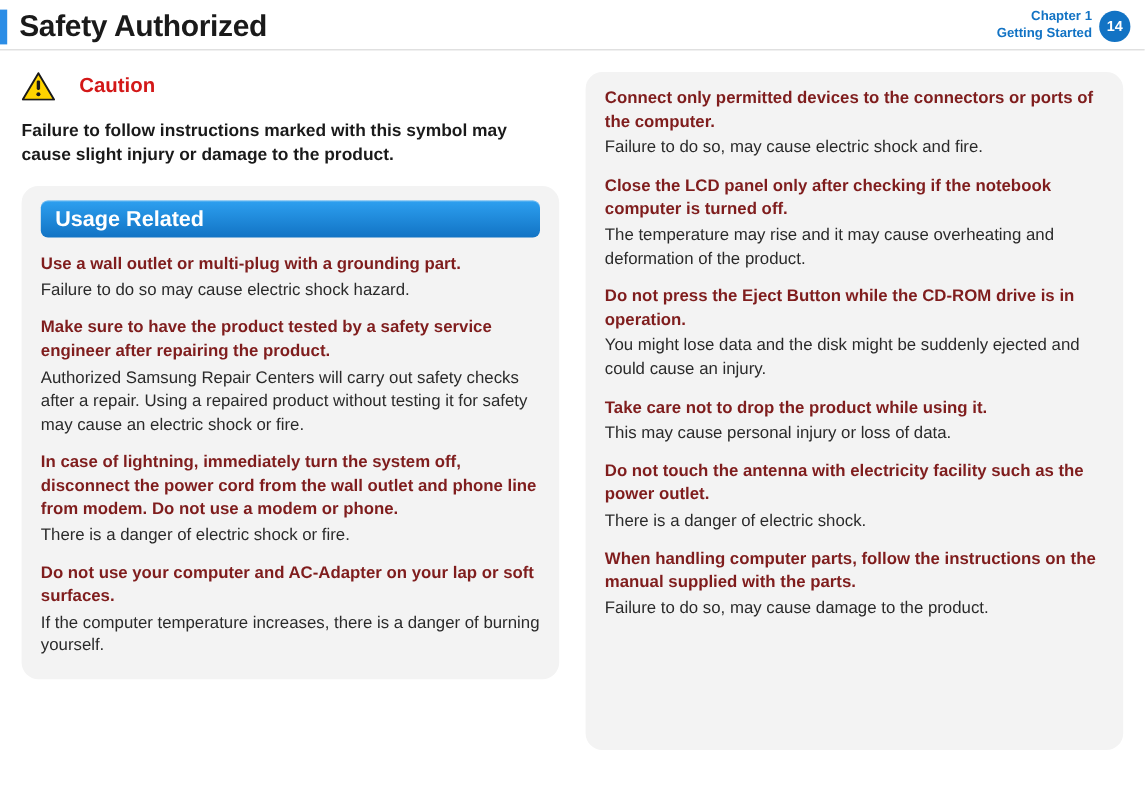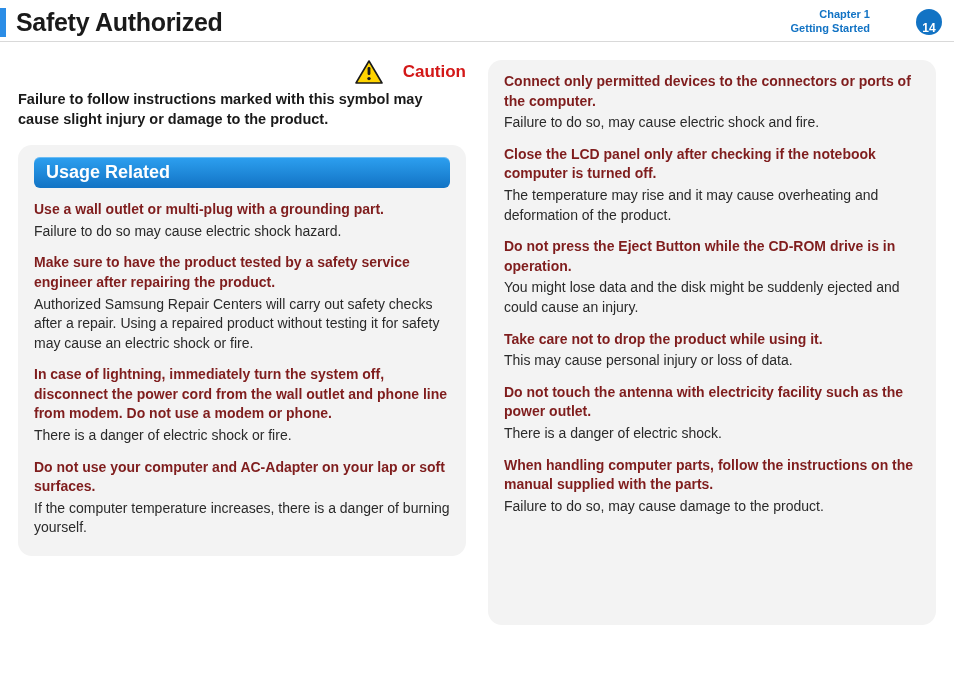--- a/index.html
+++ b/index.html
@@ -47,44 +47,42 @@
   }
   .page-badge {
     width: 26px;
     height: 26px;
     border-radius: 50%;
     background: #1273c4;
     color: #fff;
     font-weight: 700;
     font-size: 12px;
     display: flex;
-    align-items: flex-end;
+    align-items: center;
     justify-content: center;
-    margin-left: 40px;
   }
   .divider {
     height: 1px;
     background: #d9d9d9;
     margin: 0 0 18px 0;
   }
   .columns {
     display: flex;
     gap: 22px;
     padding: 0 18px;
   }
   .col {
     flex: 1;
     min-width: 0;
   }
   .caution-row {
     display: flex;
     align-items: center;
     gap: 20px;
-    margin-bottom: 6px;
-    justify-content: flex-end;
+    margin-bottom: 16px;
   }
   .caution-icon svg { display: block; }
   .caution-label {
     color: #d31818;
     font-weight: 700;
     font-size: 17px;
   }
   .caution-text {
     font-weight: 700;
     font-size: 14.5px;

